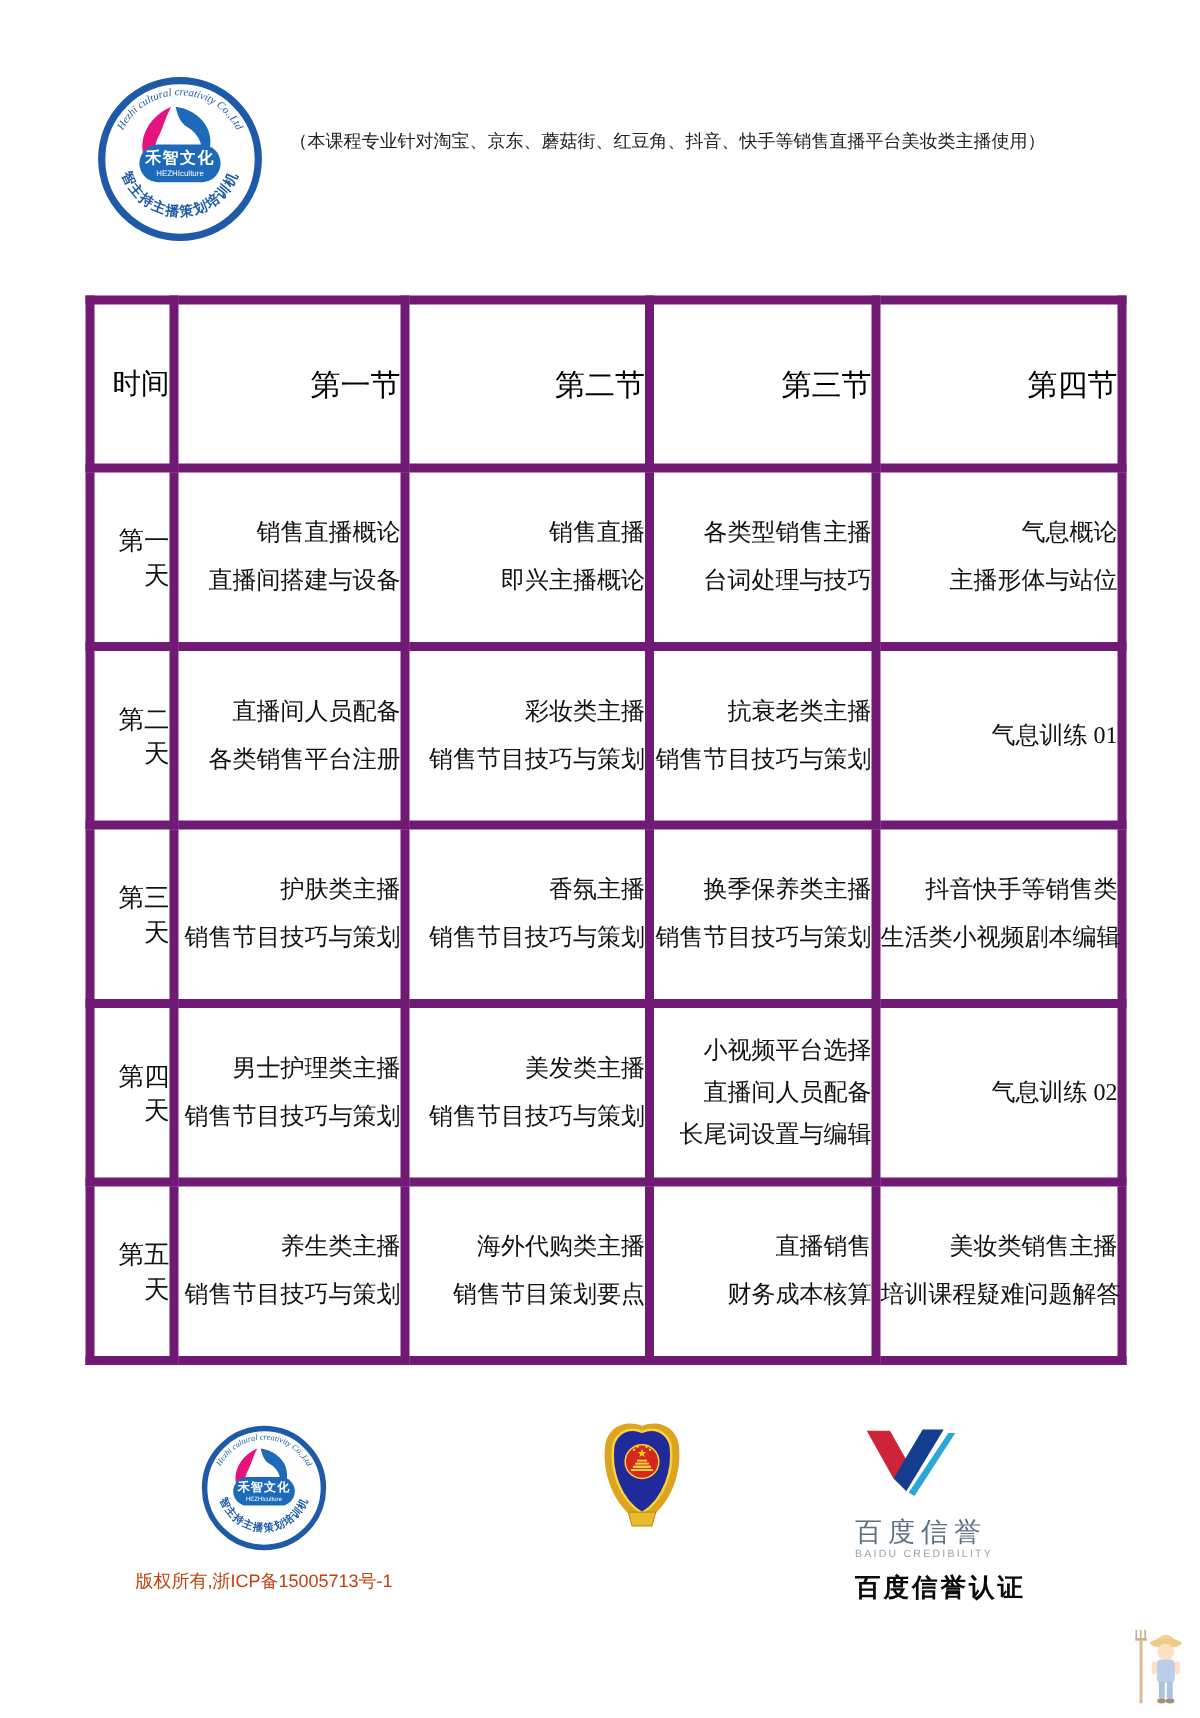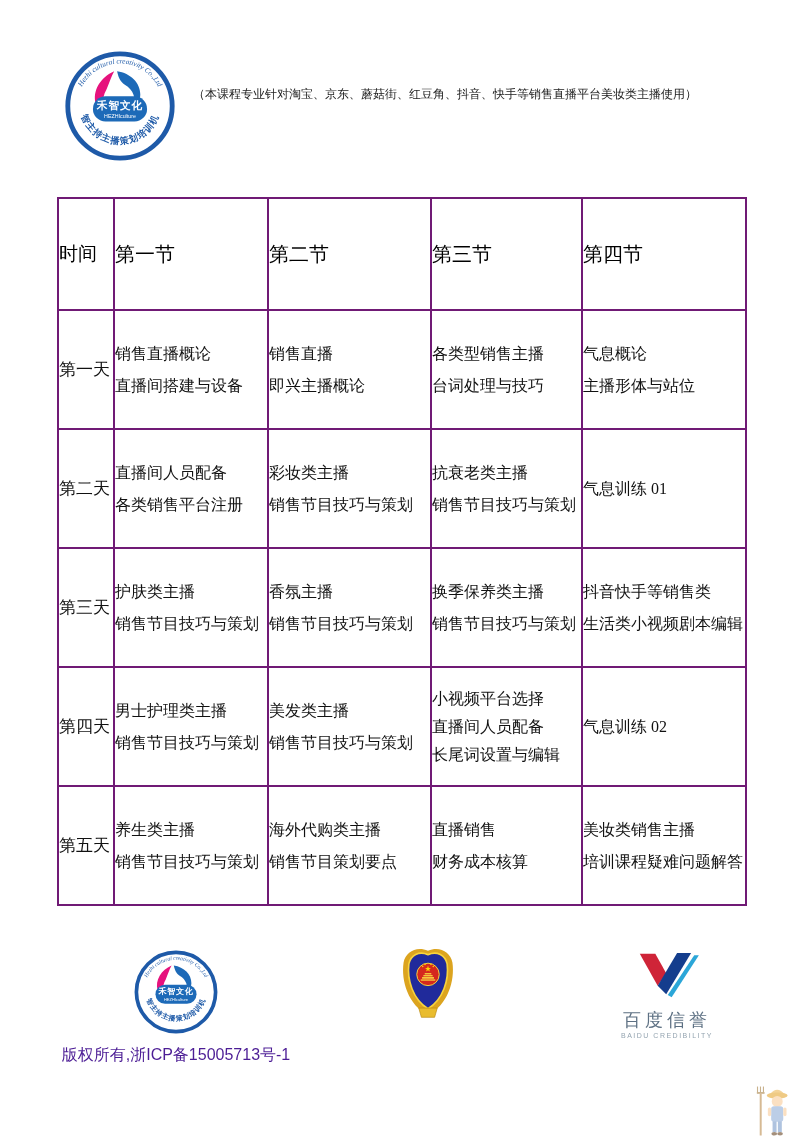--- a/index.html
+++ b/index.html
@@ -12,36 +12,36 @@
   .title-block { position:absolute; left:150px; top:74px; width:590px; text-align:center; }
   .page-title { font-size:34px; font-weight:bold; letter-spacing:1px; color:#000; white-space:nowrap; }
   .page-subtitle { margin-top:12px; font-size:12px; color:#222; white-space:nowrap; letter-spacing:0; }
 
   
   table.schedule { position:absolute; left:57px; top:197px; width:688px;
                    border-collapse:collapse; table-layout:fixed; }
   table.schedule col.c0{width:56px} table.schedule col.c1{width:154px}
   table.schedule col.c2{width:163px} table.schedule col.c3{width:151px}
   table.schedule col.c4{width:164px}
-  table.schedule th, table.schedule td { border:2px solid #701a75; text-align:left;
+  table.schedule th, table.schedule td { border:6px solid #701a75; text-align:right;
                    vertical-align:middle; font-weight:normal; background:#fff; }
   tr.hdr { height:112px; }
   tr.hdr th { font-size:20px; color:#000; }
   tr.hdr th.time { font-size:19px; }
   tr.datarow { height:119px; }
   td.day { font-size:17px; }
   td.course { font-size:16px; }
   .cell-line { line-height:21px; margin:11px 0; white-space:nowrap; }
   td.tight .cell-line { margin:7px 0; }
 
   
   .footer-left  { position:absolute; left:58px;  top:948px; width:236px; text-align:center; }
   .footer-center{ position:absolute; left:310px; top:944px; width:236px; text-align:center; }
-  .footer-right { position:absolute; left:570px; top:948px; width:194px; text-align:center; }
-  .copyright { margin-top:5px; font-size:16px; color:#4c1d95;
+  .footer-right { position:absolute; left:570px; top:948px; width:194px; }
+  .copyright { margin-top:5px; font-size:12px; color:#c2410c;
                font-family:"Liberation Sans","DejaVu Sans",sans-serif; white-space:nowrap; }
   .police-record { margin-top:8px; font-size:17px; font-weight:bold; color:#0a0a0a;
                font-family:"Liberation Sans","DejaVu Sans",sans-serif; white-space:nowrap; }
   .baidu-name { margin-top:4px; font-size:18px; color:#5d7083; letter-spacing:4px;
                font-family:"Liberation Sans","DejaVu Sans",sans-serif; }
   .baidu-en { font-size:7px; color:#94a4b0; letter-spacing:1.5px;
                font-family:"Liberation Sans","DejaVu Sans",sans-serif; }
   .baidu-cert { margin-top:7px; font-size:17px; font-weight:bold; color:#0a0a0a;
                font-family:"Liberation Sans","DejaVu Sans",sans-serif; letter-spacing:2px; }
 
@@ -228,20 +228,21 @@
   </div>
 
   <div class="footer-right">
     <svg width="70" height="52" viewBox="0 0 90 64" xmlns="http://www.w3.org/2000/svg">
       <polygon points="10,6 30,6 44,31 33,47" fill="#cf2438"></polygon>
       <polygon points="33,47 58,5 76,5 44,58" fill="#143d8d"></polygon>
       <polygon points="80,8 86,8 51,62 46,59" fill="#2ba6d8"></polygon>
     </svg>
     <div class="baidu-name">百度信誉</div>
     <div class="baidu-en">BAIDU CREDIBILITY</div>
+    <div class="baidu-cert">百度信誉认证</div>
   </div>
 
   <div class="watermark">
     <svg width="38" height="55" viewBox="0 0 34 50" xmlns="http://www.w3.org/2000/svg" opacity="0.8">
       <rect x="0.6" y="0.5" width="1" height="5.5" fill="#b08d57"></rect>
       <rect x="3.3" y="0.5" width="1" height="5.5" fill="#b08d57"></rect>
       <rect x="6" y="0.5" width="1" height="5.5" fill="#b08d57"></rect>
       <rect x="0.5" y="5.5" width="7" height="1.6" fill="#b08d57"></rect>
       <rect x="3.1" y="7" width="1.8" height="38" fill="#c49a63"></rect>
       <path d="M12 8 Q19 -1 26 8 Z" fill="#eec06a"></path>

